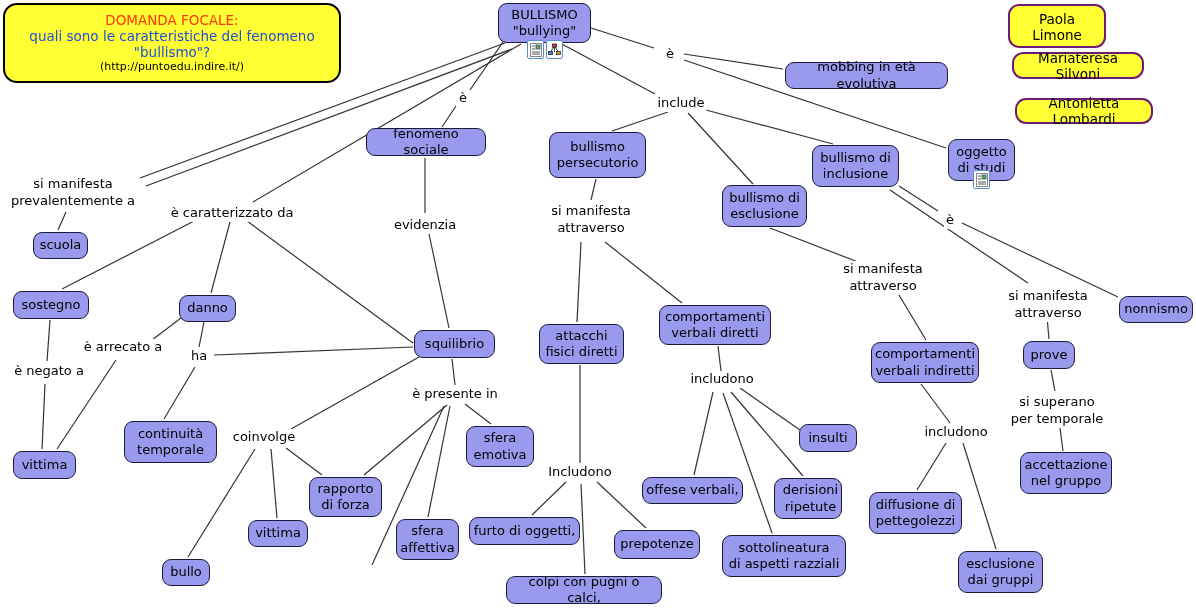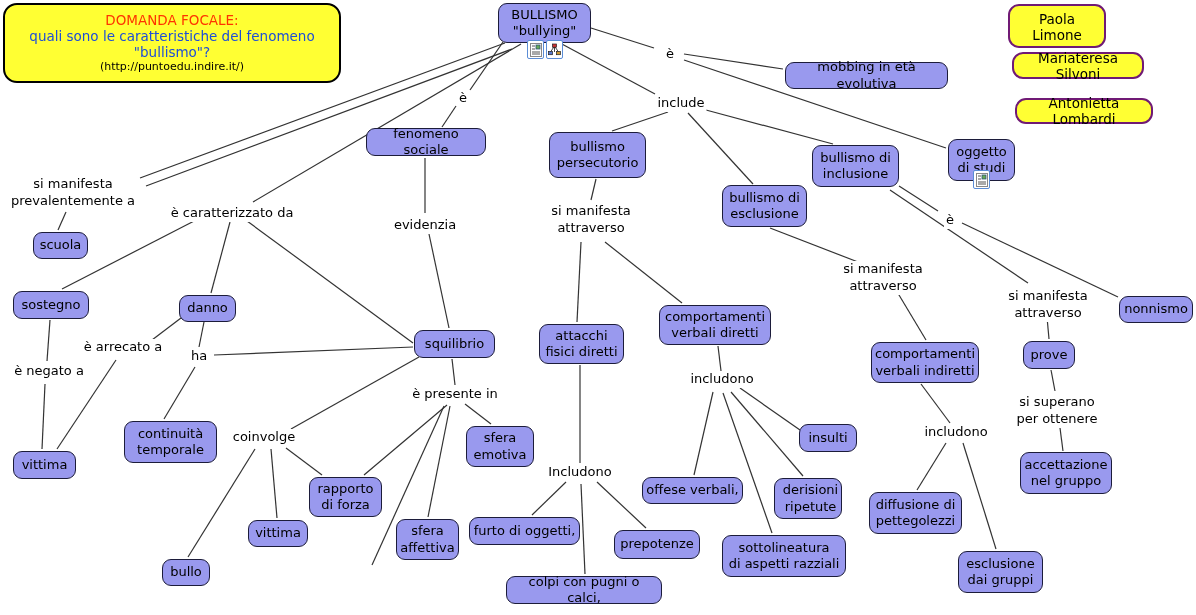--- a/index.html
+++ b/index.html
@@ -175,21 +175,21 @@
 attraverso</div>
     <div class="edge-label" style="left: 49px; top: 363px;">è negato a</div>
     <div class="edge-label" style="left: 123px; top: 339px;">è arrecato a</div>
     <div class="edge-label" style="left: 199px; top: 348px;">ha</div>
     <div class="edge-label" style="left: 264px; top: 429px;">coinvolge</div>
     <div class="edge-label" style="left: 455px; top: 386px;">è presente in</div>
     <div class="edge-label" style="left: 722px; top: 371px;">includono</div>
     <div class="edge-label" style="left: 580px; top: 464px;">Includono</div>
     <div class="edge-label" style="left: 956px; top: 424px;">includono</div>
     <div class="edge-label" style="left: 1057px; top: 394px;">si superano
-per ottenere</div>
+per temporale</div>
     <div class="author top" style="left: 1008px; top: 4px; width: 98px; height: 44px;">Paola Limone</div>
     <div class="author" style="left: 1012px; top: 52px; width: 132px; height: 27px;">Mariateresa Silvoni</div>
     <div class="author" style="left: 1015px; top: 86px; width: 138px; height: 26px; margin-top: 12px;">Antonietta Lombardi</div>
     <div class="icon-box" style="left: 527px; top: 40px;">
       <svg width="12" height="14" viewBox="0 0 12 14">
         <rect x="0.5" y="0.5" width="11" height="13" fill="#ffffff" stroke="#888" stroke-width="1"></rect>
         <rect x="6" y="2" width="4" height="4" fill="#66aa55" stroke="#335577" stroke-width="0.8"></rect>
         <line x1="2" y1="3" x2="5" y2="3" stroke="#555" stroke-width="1"></line>
         <line x1="2" y1="6" x2="5" y2="6" stroke="#555" stroke-width="1"></line>
         <line x1="2" y1="9" x2="10" y2="9" stroke="#555" stroke-width="1"></line>

